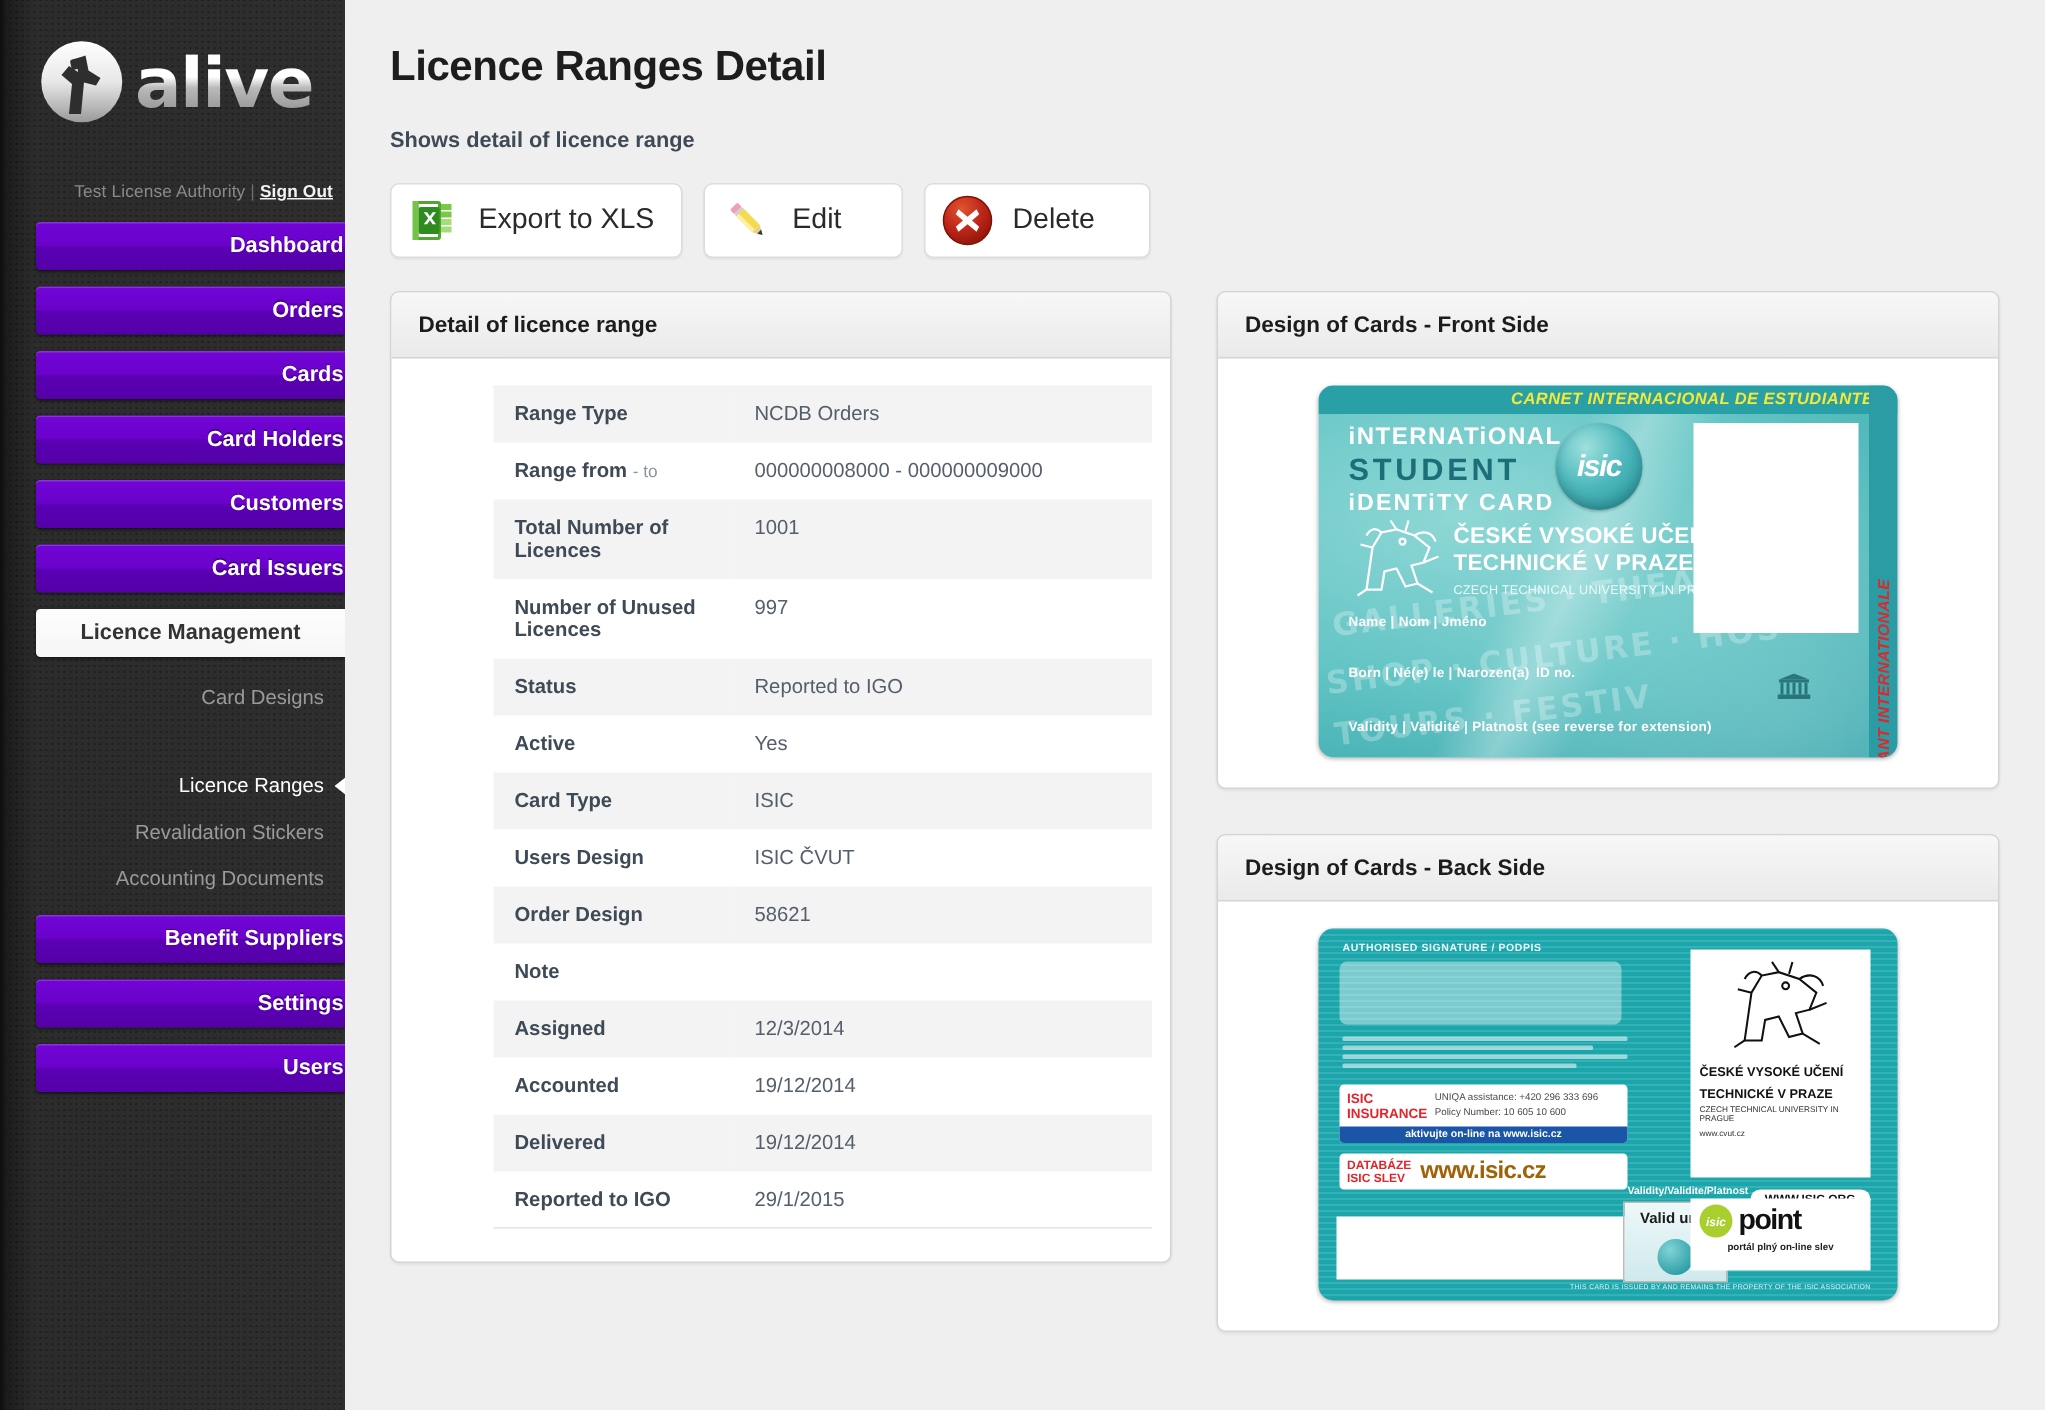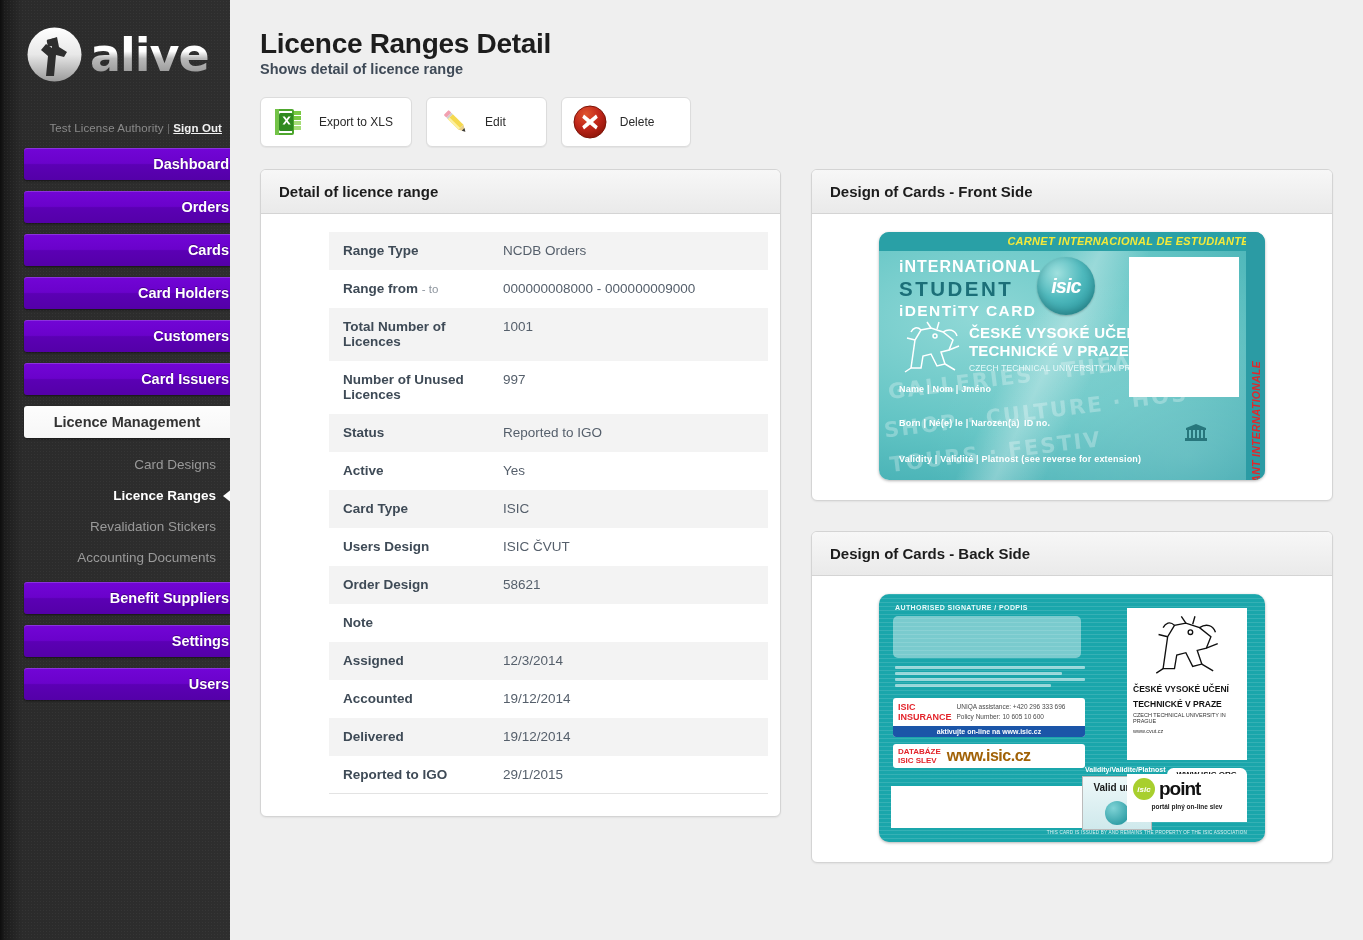--- a/index.html
+++ b/index.html
@@ -65,41 +65,41 @@
     box-shadow: 0 1px 2px rgba(0,0,0,0.45);
     margin-right: 0;
   }
 
   .sub { margin: 0 0 0 24px; padding: 0; }
   .sub-item {
     position: relative; height: 31px; line-height: 31px;
     text-align: right; padding-right: 14px;
     color: #9a9a9a; font-size: 13.5px; cursor: pointer;
   }
-  .sub-item.current { color: #ffffff; font-weight: bold; }
+  .sub-item.current { color: #ffffff; font-weight: normal; margin-top: 28px; }
   .sub-arrow {
     position: absolute; right: -2px; top: 50%; transform: translateY(-50%);
     width: 0; height: 0;
     border-top: 7px solid transparent; border-bottom: 7px solid transparent;
     border-right: 9px solid #ffffff;
   }
 
   
   .main { flex: 1; height: 940px; padding: 28px 30px 0 30px; overflow: hidden; }
 
   .page-title { font-size: 28px; font-weight: bold; color: #1d1d1d; letter-spacing: -0.3px; }
-  .page-sub { font-size: 14.5px; font-weight: bold; color: #3f4a57; margin-top: 1px; }
+  .page-sub { font-size: 14.5px; font-weight: bold; color: #3f4a57; margin-top: 26px; }
 
   .toolbar { display: flex; gap: 14px; margin-top: 20px; }
   .tb-btn {
     display: flex; align-items: center; gap: 12px;
     height: 50px; padding: 0 18px 0 10px;
     background: #ffffff; border: 1px solid #dcdcdc; border-radius: 6px;
     box-shadow: 0 1px 1px rgba(0,0,0,0.05);
-    font-size: 12px; color: #2a2a2a; cursor: pointer;
+    font-size: 19px; color: #2a2a2a; cursor: pointer;
   }
   .tb-icon { width: 36px; height: 36px; flex: 0 0 36px; position: relative; }
 
   .cols { display: flex; gap: 30px; margin-top: 22px; }
   .col-left { width: 521px; flex: 0 0 521px; }
   .col-right { width: 522px; flex: 0 0 522px; }
 
   .panel {
     background: #ffffff; border: 1px solid #d4d4d4; border-radius: 6px;
     box-shadow: 0 1px 2px rgba(0,0,0,0.06); overflow: hidden;

